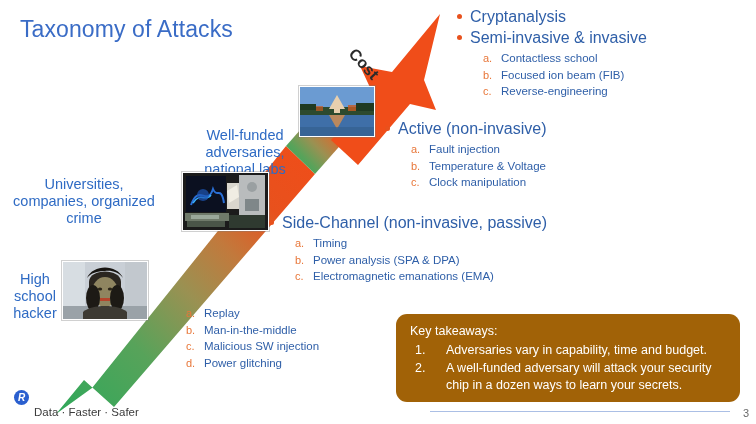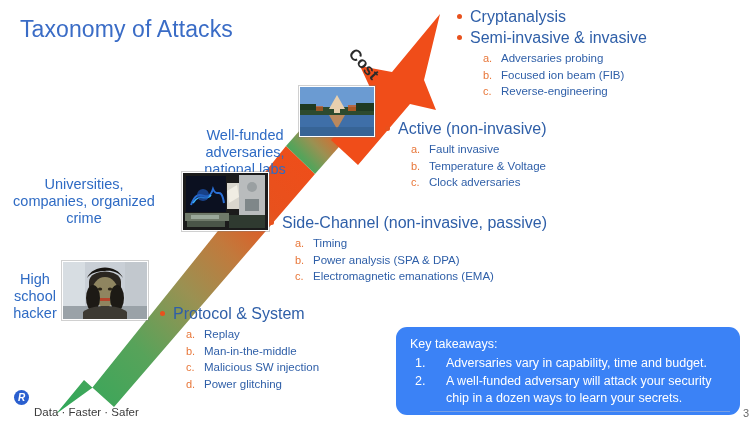--- a/index.html
+++ b/index.html
@@ -121,24 +121,24 @@
   #group-crypt  { left: 455px; top: 6px; }
   #group-semi   { left: 455px; top: 27px; }
   #group-active { left: 383px; top: 118px; }
   #group-side   { left: 267px; top: 212px; }
   #group-proto  { left: 158px; top: 303px; }
 
   
   #takeaways-box {
     position: absolute;
     left: 396px;
-    top: 327px;
+    top: 314px;
     width: 344px;
     height: 88px;
-    background: #3b82f6;
+    background: #a16207;
     border-radius: 11px;
     color: #ffffff;
     padding: 8px 14px 0 14px;
     box-sizing: border-box;
   }
   #takeaways-heading {
     font-size: 12.5px;
     line-height: 18px;
   }
   #takeaways-list {
@@ -322,47 +322,47 @@
 
   <div class="group" id="group-crypt">
     <div class="bullet-line">Cryptanalysis</div>
   </div>
 
   <div class="group" id="group-semi">
     <div class="bullet-line">Semi-invasive &amp; invasive</div>
     <ul class="sub-list">
       <li class="sub-item">
         <span class="marker">a.</span>
-        <span>Adversaries probing</span>
+        <span>Contactless school</span>
       </li>
       <li class="sub-item">
         <span class="marker">b.</span>
         <span>Focused ion beam (FIB)</span>
       </li>
       <li class="sub-item">
         <span class="marker">c.</span>
         <span>Reverse-engineering</span>
       </li>
     </ul>
   </div>
 
   <div class="group" id="group-active">
     <div class="bullet-line">Active (non-invasive)</div>
     <ul class="sub-list">
       <li class="sub-item">
         <span class="marker">a.</span>
-        <span>Fault invasive</span>
+        <span>Fault injection</span>
       </li>
       <li class="sub-item">
         <span class="marker">b.</span>
         <span>Temperature &amp; Voltage</span>
       </li>
       <li class="sub-item">
         <span class="marker">c.</span>
-        <span>Clock adversaries</span>
+        <span>Clock manipulation</span>
       </li>
     </ul>
   </div>
 
   <div class="group" id="group-side">
     <div class="bullet-line">Side-Channel (non-invasive, passive)</div>
     <ul class="sub-list">
       <li class="sub-item">
         <span class="marker">a.</span>
         <span>Timing</span>
@@ -372,21 +372,20 @@
         <span>Power analysis (SPA &amp; DPA)</span>
       </li>
       <li class="sub-item">
         <span class="marker">c.</span>
         <span>Electromagnetic emanations (EMA)</span>
       </li>
     </ul>
   </div>
 
   <div class="group" id="group-proto">
-    <div class="bullet-line">Protocol &amp; System</div>
     <ul class="sub-list">
       <li class="sub-item">
         <span class="marker">a.</span>
         <span>Replay</span>
       </li>
       <li class="sub-item">
         <span class="marker">b.</span>
         <span>Man-in-the-middle</span>
       </li>
       <li class="sub-item">

